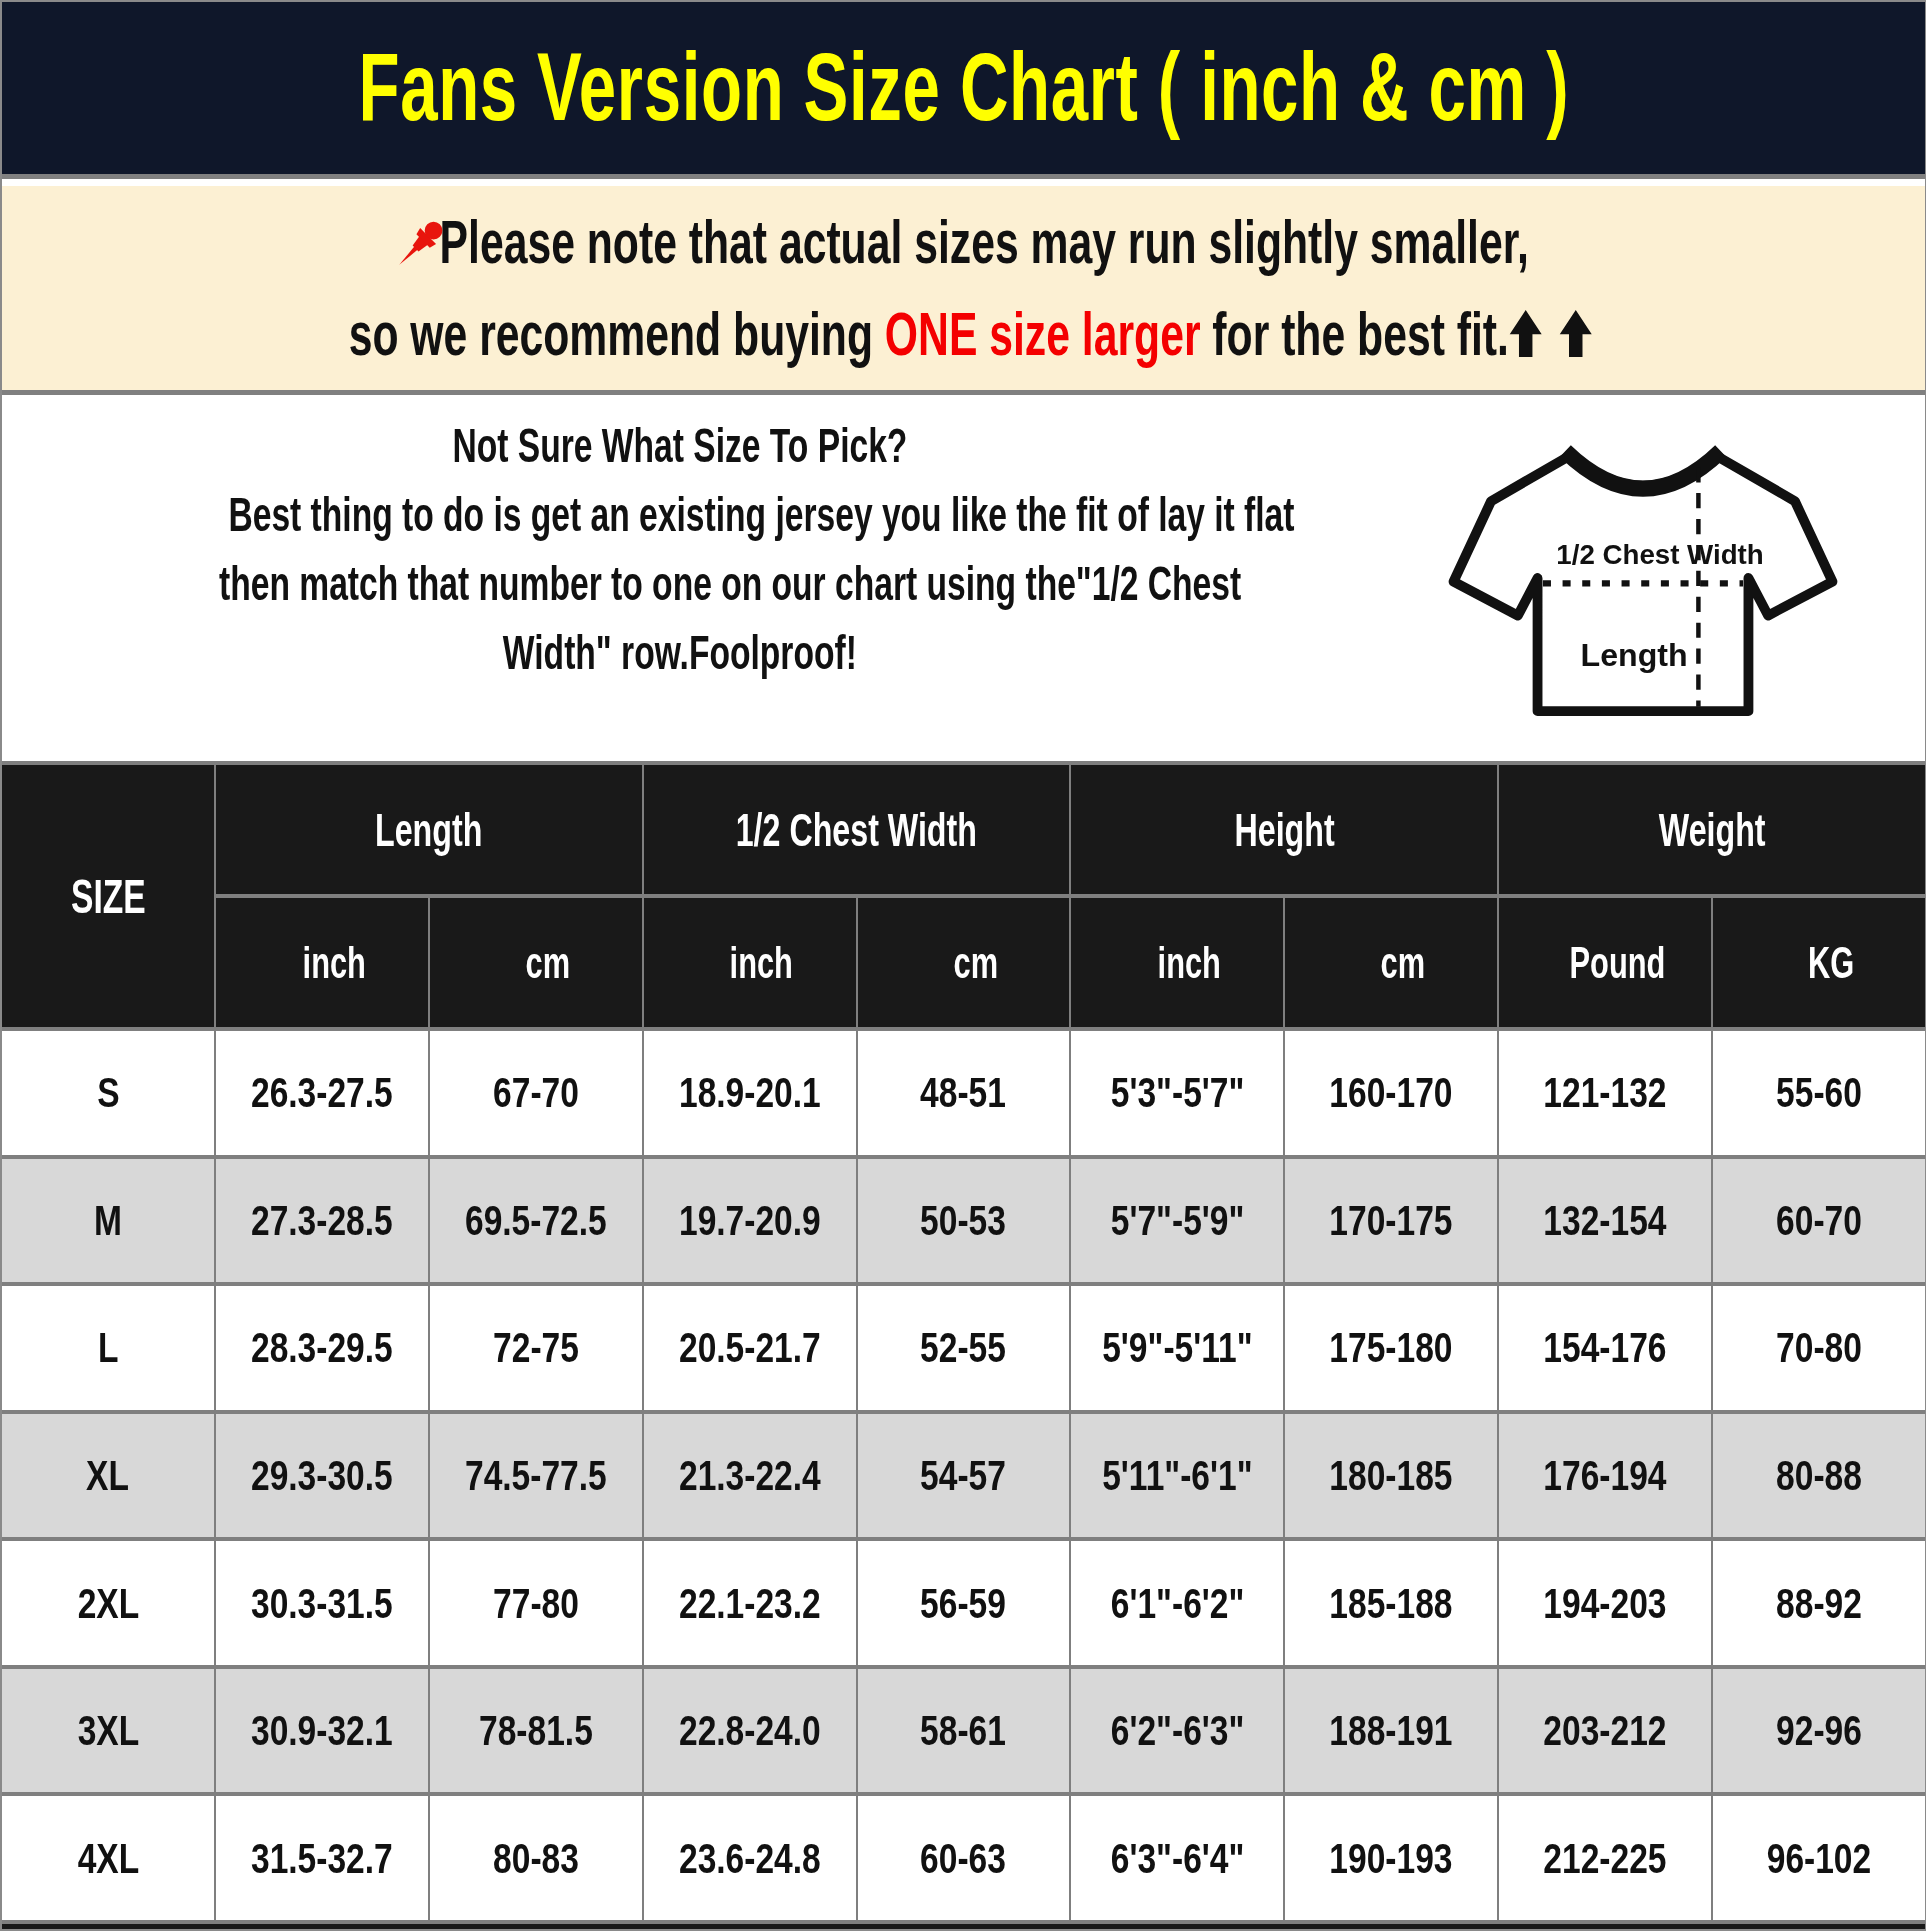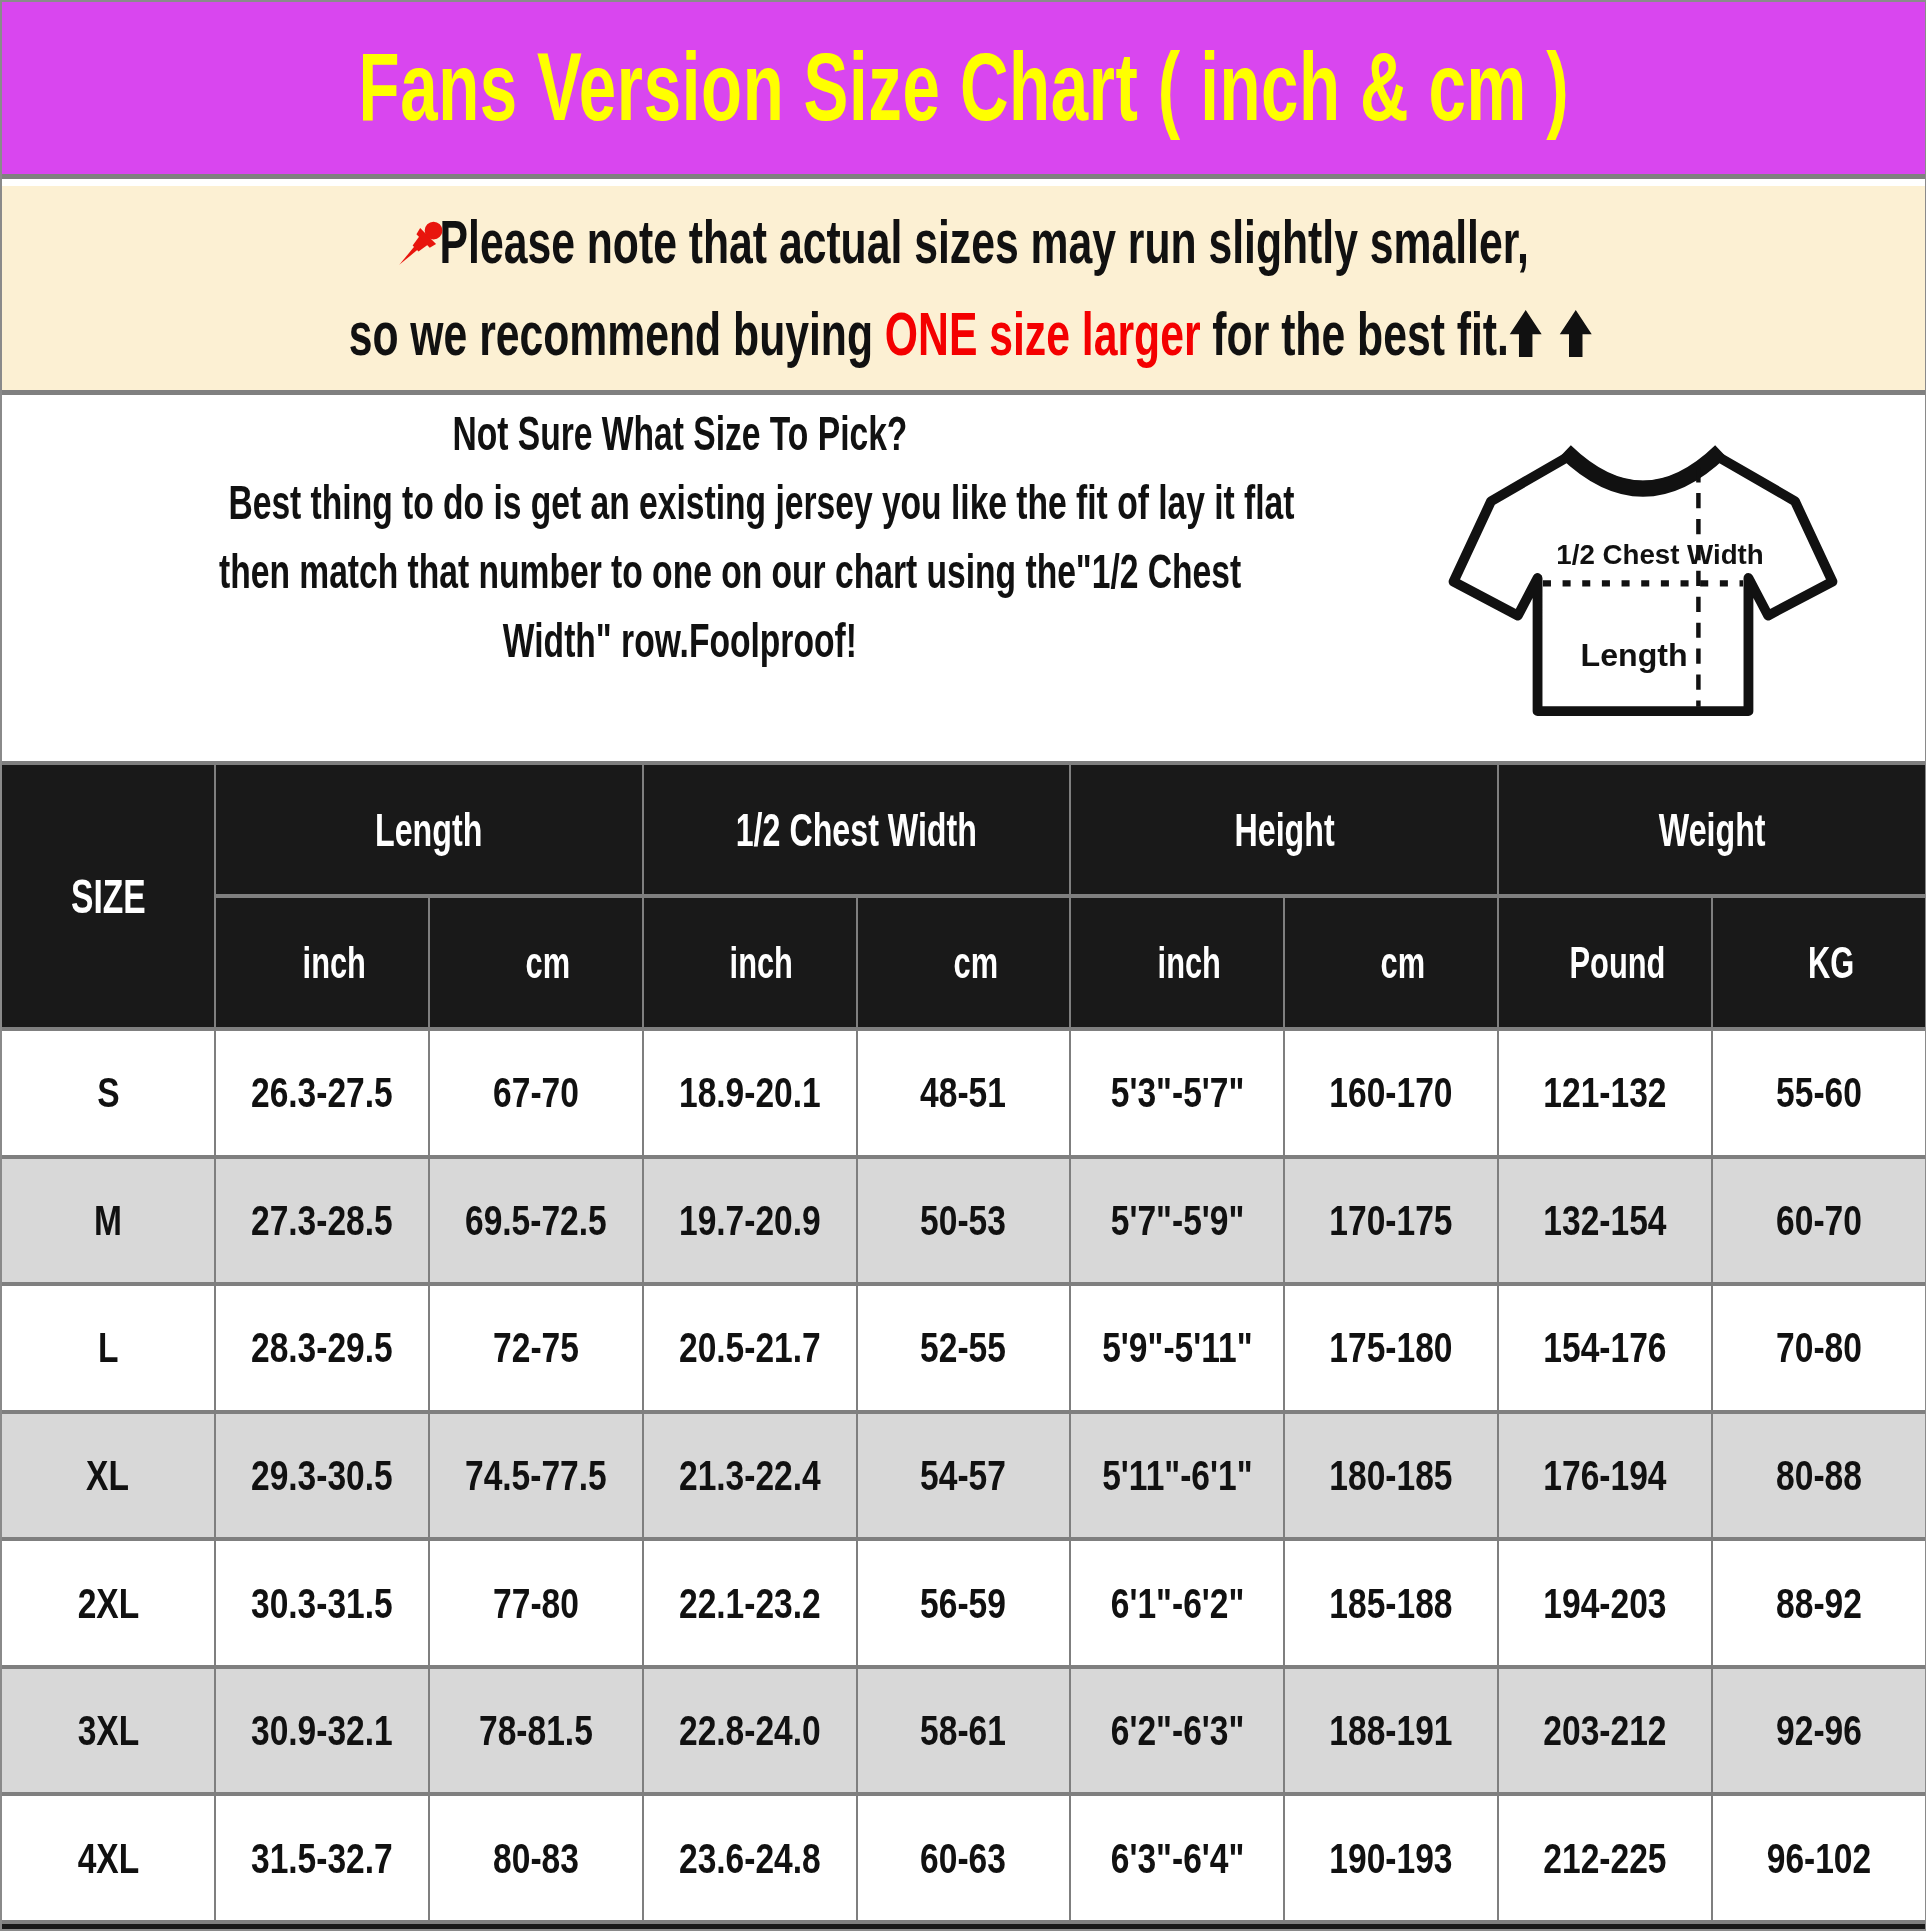--- a/index.html
+++ b/index.html
@@ -6,38 +6,38 @@
   #page{
     width:1927px;height:1931px;box-sizing:border-box;
     font-family:"Liberation Sans",sans-serif;font-weight:bold;color:#111;
     display:flex;flex-direction:column;background:#ffffff;
     outline:2.8px solid #8a8a8a;outline-offset:-2.8px;overflow:hidden;
   }
   .cnd{display:inline-block;transform:scaleX(0.70);transform-origin:center center;white-space:nowrap;}
   .unsquish{display:inline-block;transform:scaleX(1.43);}
   
   .titlebar{
-    height:174px;flex:0 0 auto;background:#d946ef;
+    height:174px;flex:0 0 auto;background:#0f172a;
     display:flex;align-items:center;justify-content:center;
     border-bottom:5.5px solid #808080;
   }
   .title{font-size:96px;color:#ffff00;letter-spacing:0.9px;}
   
   .notice{
     height:204px;flex:0 0 auto;background:#fcf0d3;
     display:flex;flex-direction:column;align-items:center;justify-content:center;
     border-bottom:5.5px solid #808080;gap:7.3px;margin-top:7px;
   }
   .n-line{font-size:61px;line-height:84px;display:flex;align-items:center;justify-content:center;}
   .pin-wrap svg{vertical-align:-13px;}
   .red{color:#f40000;}
   .arrows svg{vertical-align:-5.5px;margin-left:13px;}
   
   .info{height:366px;flex:0 0 auto;display:flex;background:#ffffff;}
-  .guide{width:1359px;flex:0 0 auto;padding-top:4px;text-align:center;}
+  .guide{width:1359px;flex:0 0 auto;padding-top:4px;text-align:center;margin-top:12px;}
   .g-line{font-size:48px;line-height:69px;}
   .diagram{flex:1;display:flex;align-items:center;justify-content:center;}
   .diagram svg text{font-family:"Liberation Sans",sans-serif;font-weight:bold;fill:#111;}
   
   .table-wrap{flex:1;border-bottom:7.3px solid #191919;}
   table{width:100%;height:100%;border-collapse:collapse;table-layout:fixed;}
   th,td{
     border:2.8px solid #7f7f7f;border-top-width:4.6px;border-bottom-width:4.6px;
     text-align:center;vertical-align:middle;padding:0;
   }

